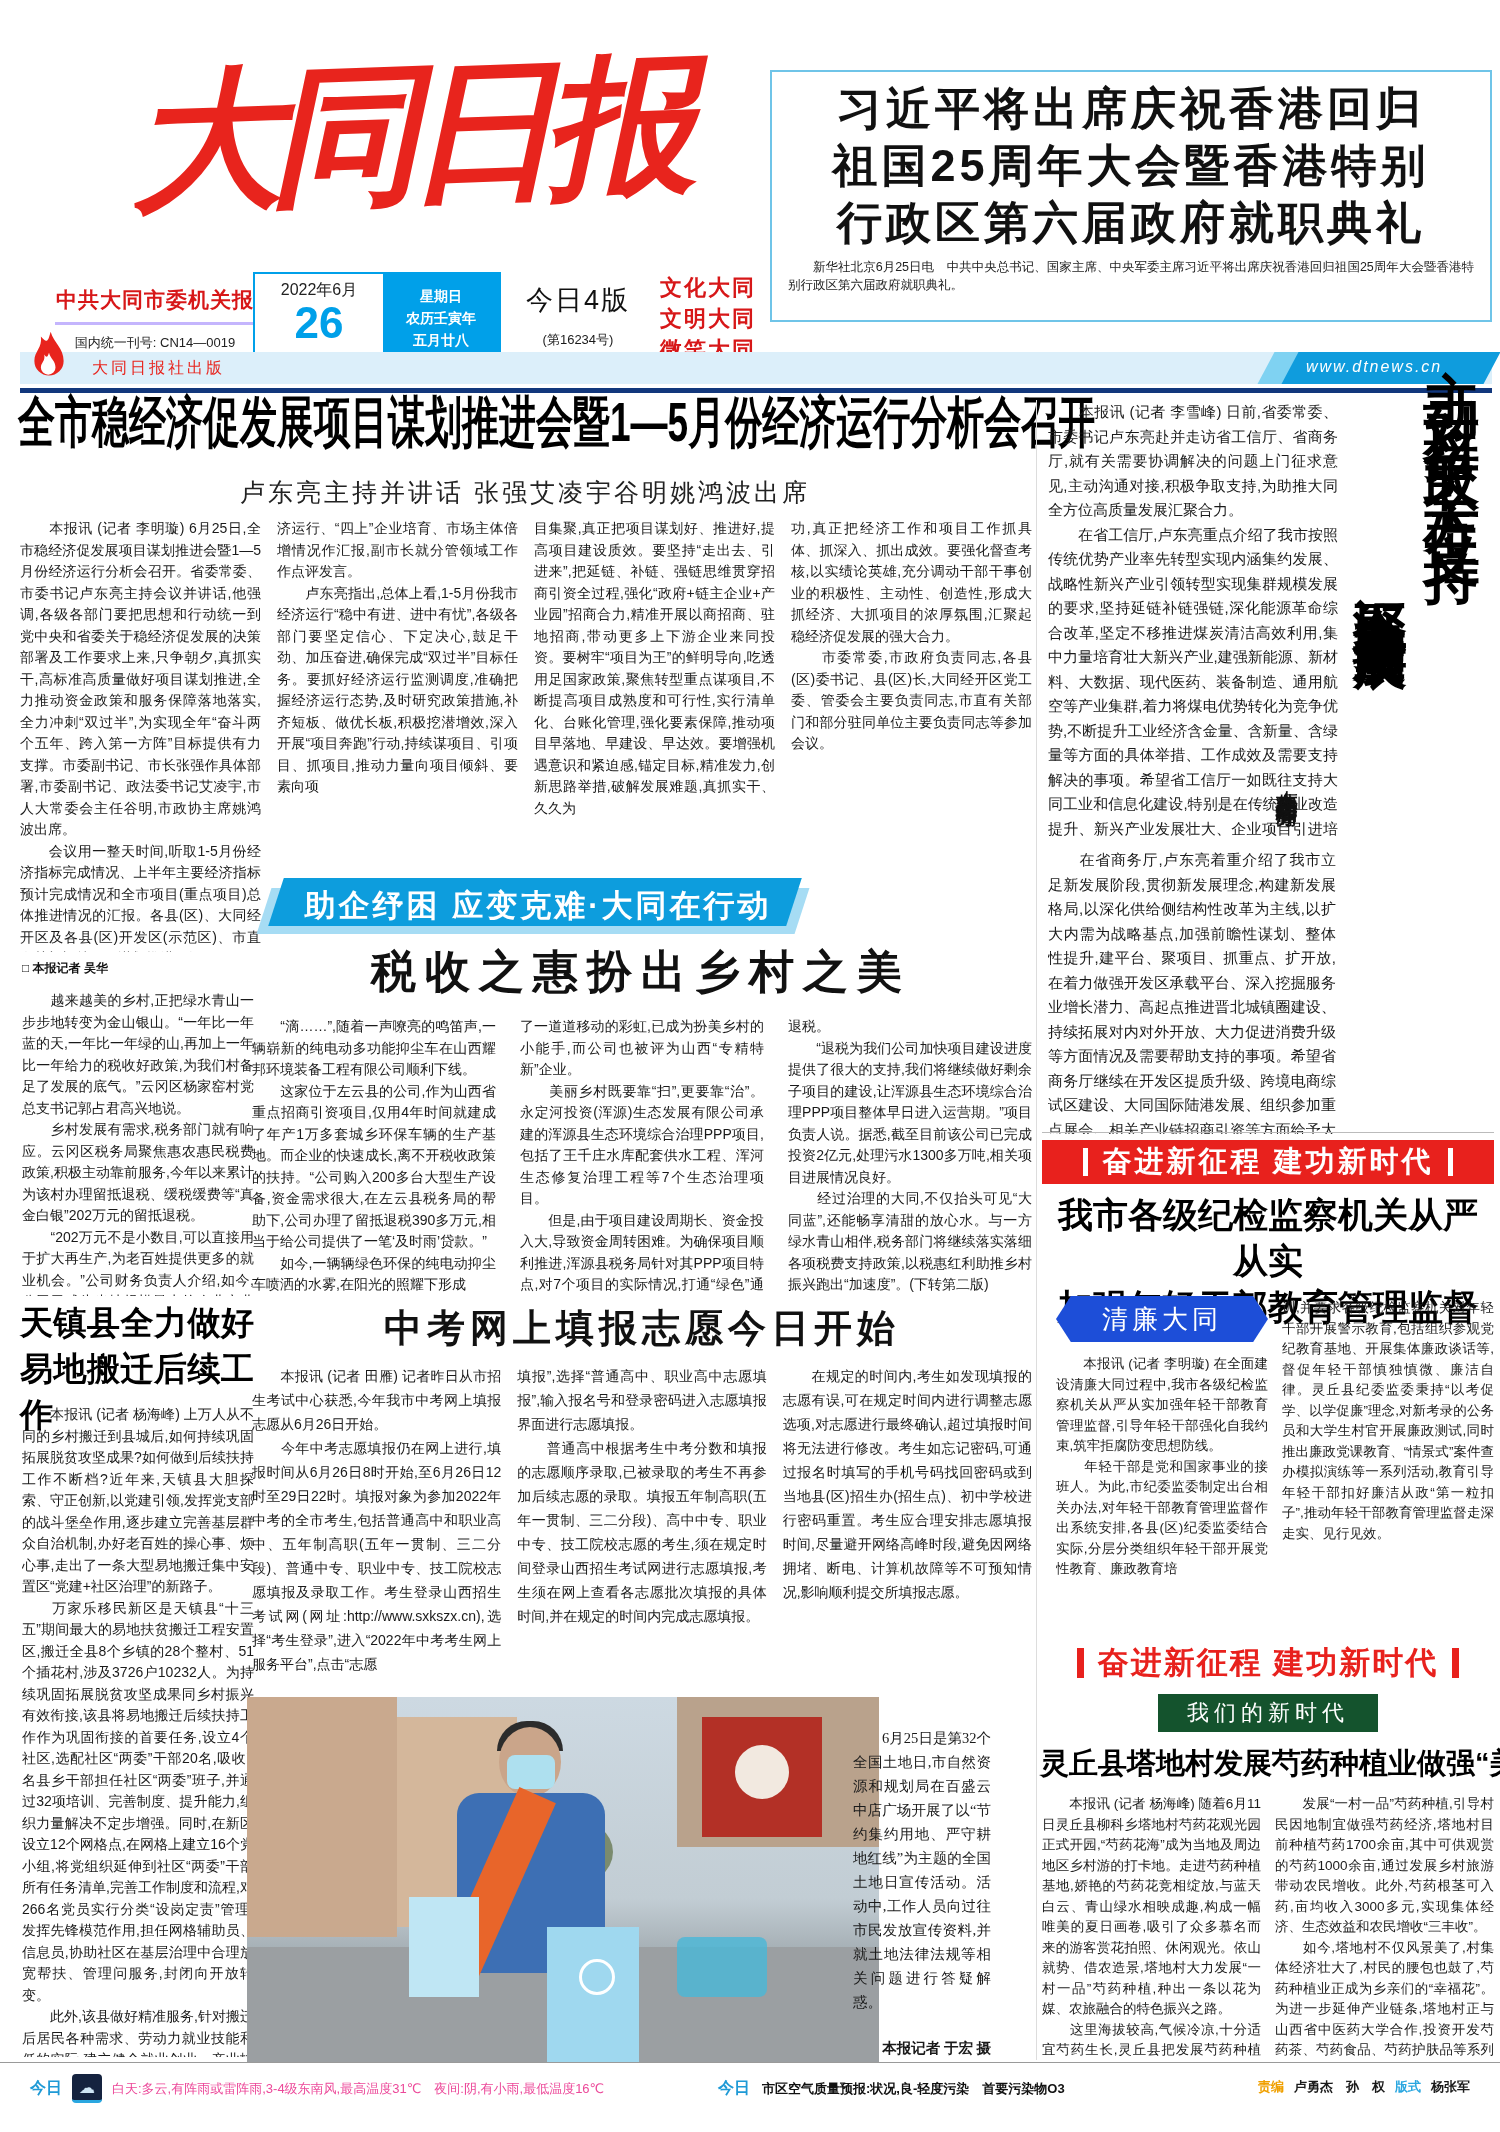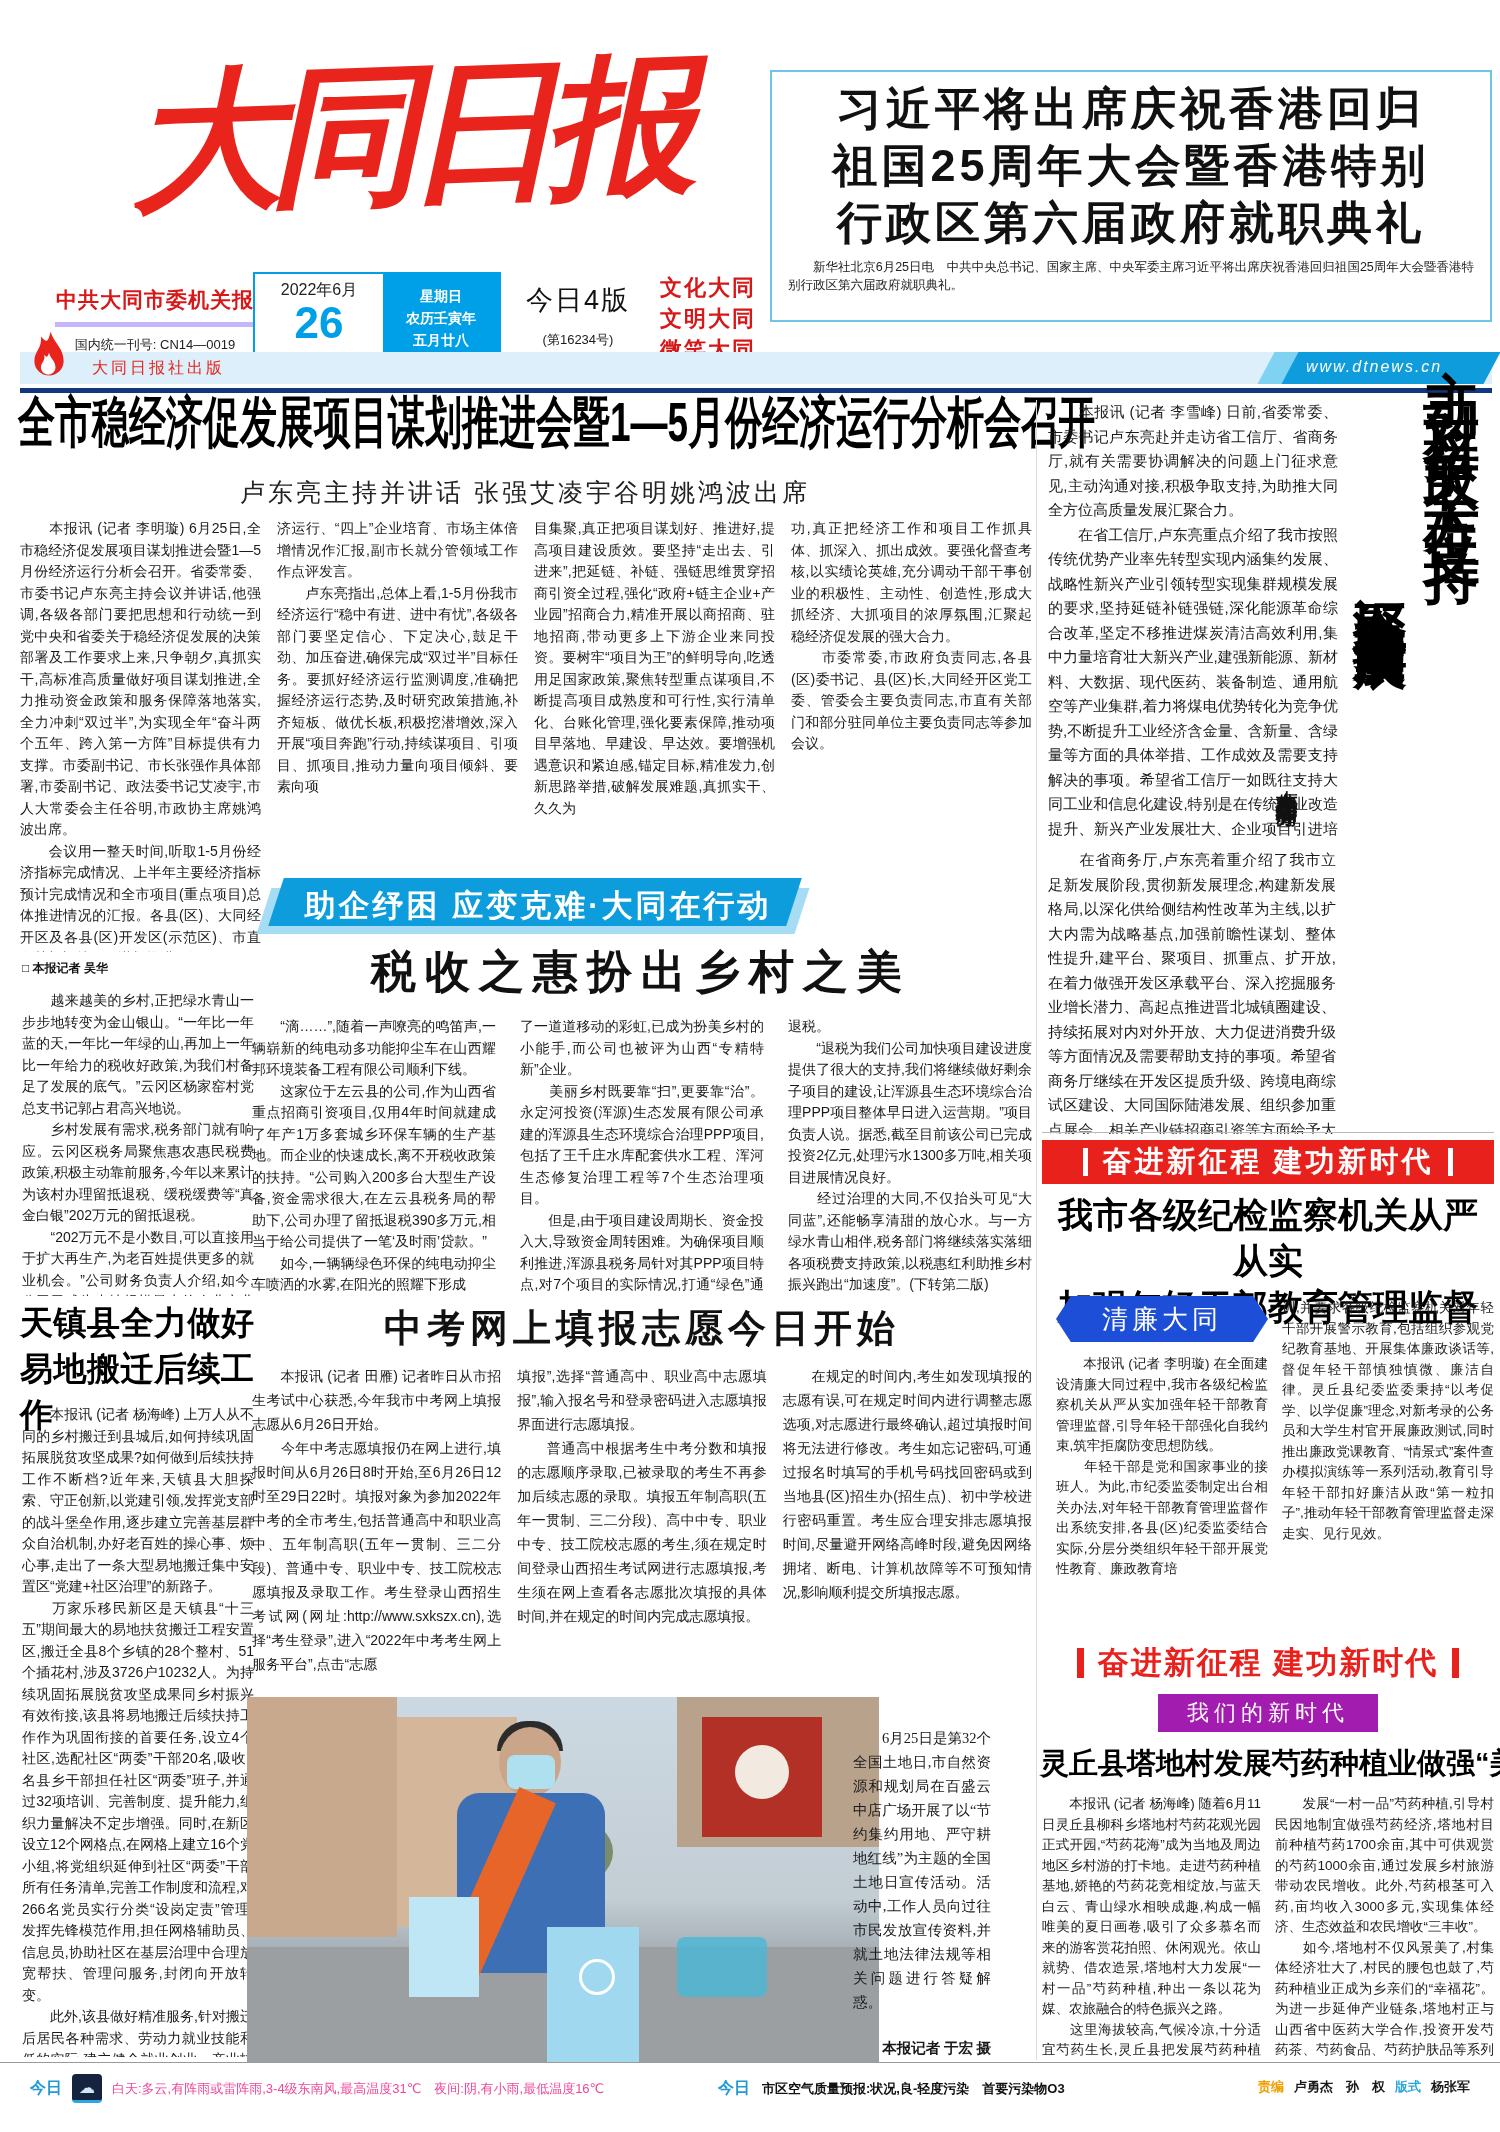--- a/index.html
+++ b/index.html
@@ -15,21 +15,21 @@
   
   .masthead-title{
     left:130px;top:8px;width:560px;height:260px;
     font-family:"DejaVu Serif","Liberation Serif",serif;
     font-style:italic;font-weight:bold;color:#e8241d;
     font-size:152px;letter-spacing:-14px;line-height:250px;
     transform:rotate(-2deg);white-space:nowrap;
   }
   .organ-block{left:55px;top:286px;width:200px;text-align:center;}
   .organ-name{color:#d71718;font-weight:bold;font-size:21px;letter-spacing:1px;
-    padding-bottom:8px;border-bottom:5px solid #c4b5fd;}
+    padding-bottom:8px;border-bottom:3px solid #c4b5fd;}
   .issn{font-size:13px;color:#222;margin-top:9px;}
   .date-block{left:253px;top:272px;width:248px;height:94px;display:flex;border:2px solid #00a0e9;box-sizing:border-box;}
   .date-left{width:128px;background:#fff;text-align:center;}
   .date-ym{font-size:16px;color:#222;margin-top:6px;}
   .date-day{font-size:44px;font-weight:bold;color:#00a0e9;line-height:44px;}
   .date-right{flex:1;background:#00a0e9;color:#fff;font-weight:bold;font-size:14px;
     display:flex;flex-direction:column;justify-content:center;text-align:center;gap:4px;}
   .pages-block{left:512px;top:282px;width:132px;text-align:center;}
   .pages-main{font-size:27px;color:#111;letter-spacing:2px;}
   .pages-issue{font-size:13px;margin-top:13px;}
@@ -127,21 +127,21 @@
   .qinglian{left:1056px;top:1296px;width:212px;height:46px;background:#1d4ed8;color:#fff;
     display:flex;align-items:center;justify-content:center;font-size:26px;letter-spacing:4px;
     clip-path:polygon(0 50%,7% 0,93% 0,100% 50%,93% 100%,7% 100%);}
   .jj-col1{left:1056px;top:1354px;width:212px;height:268px;font-size:13.5px;line-height:20.5px;}
   .jj-col2{left:1282px;top:1298px;width:212px;height:326px;font-size:13.5px;line-height:20.5px;}
 
   
   .fenjin2{left:1042px;top:1640px;width:452px;height:46px;display:flex;align-items:center;justify-content:center;gap:14px;}
   .fenjin2 .fj-text{font-size:31px;font-weight:bold;color:#e8211d;letter-spacing:2px;}
   .fenjin2 .fj-bar{width:7px;height:30px;background:#e8211d;}
-  .women-badge{left:1158px;top:1694px;width:220px;height:38px;background:#a21caf;color:#fff;
+  .women-badge{left:1158px;top:1694px;width:220px;height:38px;background:#14532d;color:#fff;
     display:flex;align-items:center;justify-content:center;font-size:22px;letter-spacing:5px;}
   .lq-headline{left:1040px;top:1744px;width:456px;text-align:center;font-size:29px;font-weight:bold;color:#000;white-space:nowrap;}
   .lq-cols{left:1042px;top:1794px;width:452px;display:flex;gap:14px;}
   .lq-col{flex:1;height:264px;font-size:13.5px;line-height:20.5px;}
 
   
   .footer-rule{left:0px;top:2062px;width:1500px;height:1px;background:#9a9a9a;}
   .footer{left:0;top:2070px;width:1500px;height:40px;font-size:13px;}
   .f-left{position:absolute;left:30px;top:4px;display:flex;align-items:center;gap:10px;}
   .f-today{color:#1f9ad6;font-weight:bold;font-size:16px;}

